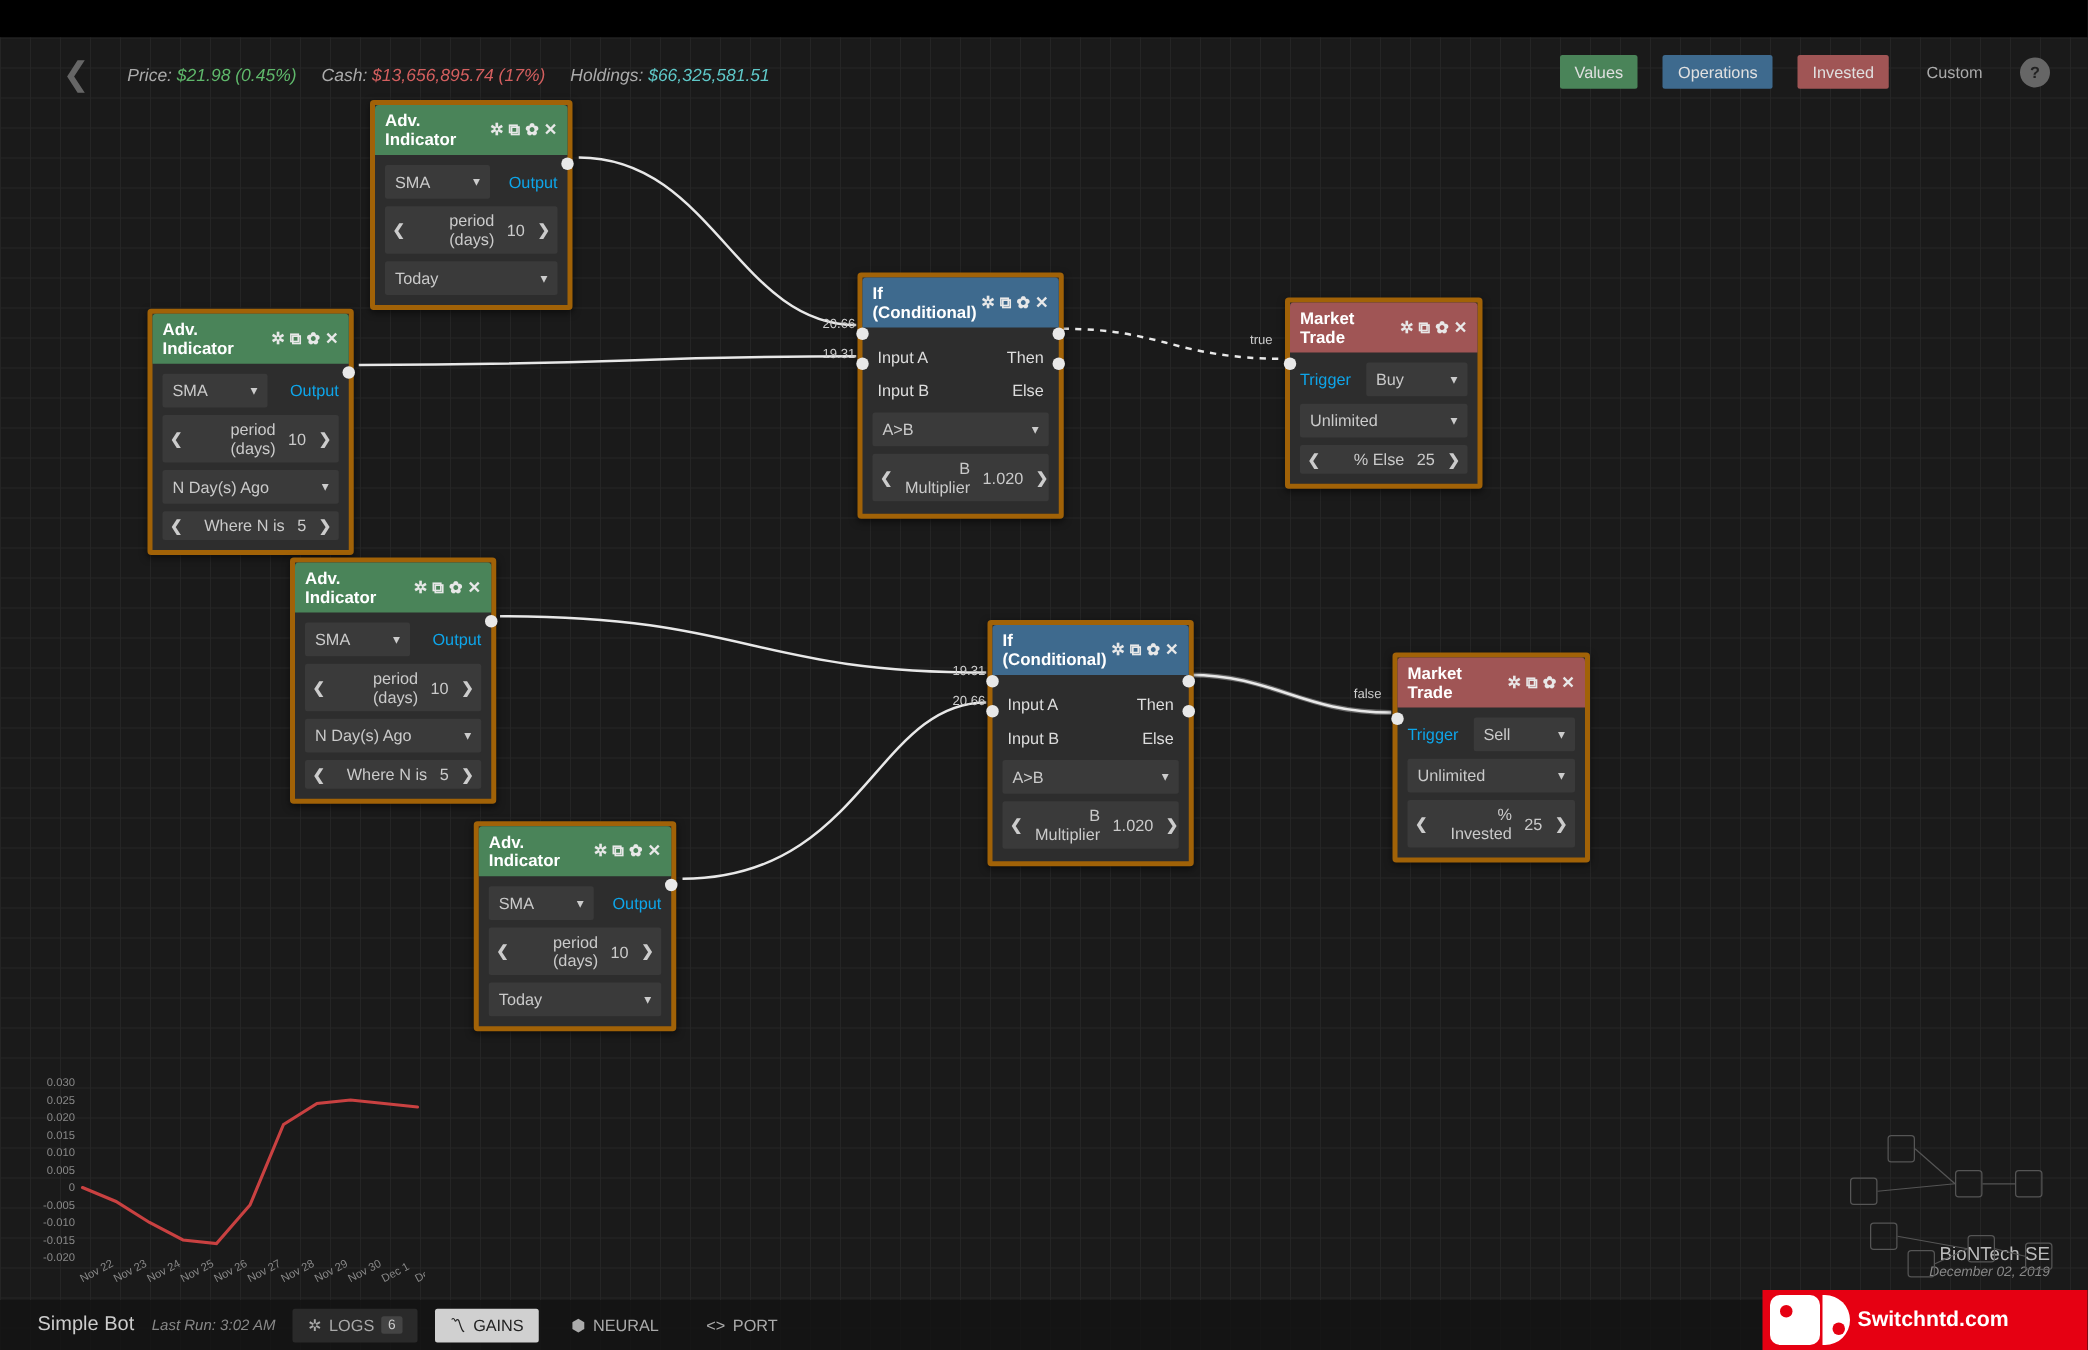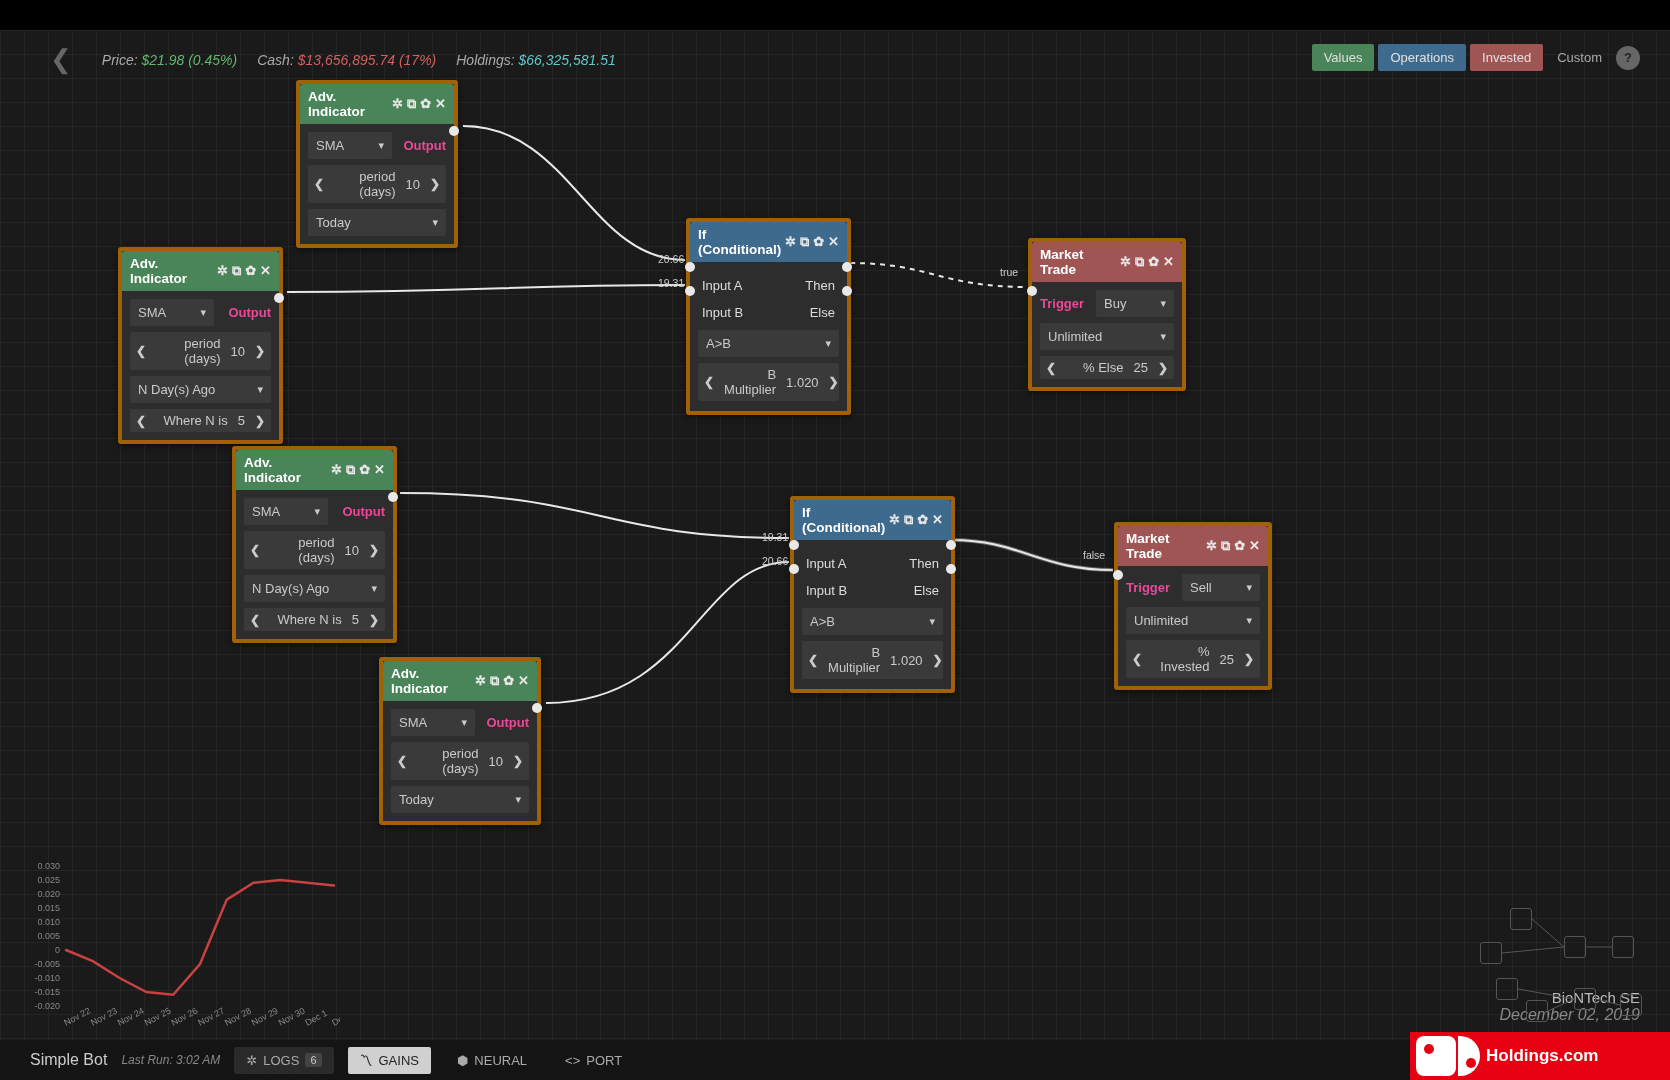--- a/index.html
+++ b/index.html
@@ -46,21 +46,21 @@
   .infobar{
     position:absolute;top:44px;left:50px;
     display:flex;align-items:center;
     font-size:14px;font-style:italic;color:#aaa;gap:20px;
   }
   .infobar .back{color:#666;font-size:26px;font-style:normal;cursor:pointer;margin-right:10px;}
   .price-val{color:var(--green-text);}
   .cash-val{color:var(--red-text);}
   .hold-val{color:var(--teal-text);}
   .mode-buttons{
-    position:absolute;top:44px;right:30px;display:flex;gap:4px;align-items:center;
+    position:absolute;top:44px;right:30px;display:flex;gap:20px;align-items:center;
     font-size:13px;
   }
   .mode-buttons .btn{padding:6px 12px;border-radius:2px;color:#e0e0e0;cursor:pointer;}
   .bg-green{background:var(--btn-green);}
   .bg-blue{background:var(--btn-blue);}
   .bg-red{background:var(--btn-red);}
   .custom{color:#aaa;padding:6px 10px;}
   .help{width:24px;height:24px;border-radius:50%;background:#666;color:#222;display:flex;align-items:center;justify-content:center;font-weight:bold;cursor:pointer;}
 
   
@@ -87,21 +87,21 @@
   .sel, .val-input, .stepper{
     background:var(--inner-bg);border:none;color:var(--text);
     font-size:13px;border-radius:2px;
   }
   .sel{display:flex;align-items:center;justify-content:space-between;padding:6px 8px;cursor:pointer;}
   .sel .arrow-down{font-size:11px;color:#ccc;}
   .stepper{display:flex;align-items:center;padding:4px 6px;gap:10px;}
   .stepper .chev{color:#ccc;font-size:12px;cursor:pointer;font-weight:bold;}
   .stepper .lbl{flex:1;font-size:13px;text-align:right;}
   .stepper .num{font-size:13px;text-align:right;}
-  .output-lbl,.input-lbl,.trigger-lbl{font-size:13px;color:#ec4899;font-weight:bold;}
+  .output-lbl,.input-lbl,.trigger-lbl{font-size:13px;color:#0ea5e9;}
   .port{
     width:10px;height:10px;border-radius:50%;background:#e8e8e8;
     position:absolute;
   }
   .port-label{
     position:absolute;font-size:10.5px;color:#ccc;line-height:1;
     white-space:nowrap;
   }
   .cond-body{padding:8px 8px 10px 8px;}
   .cond-row{
@@ -537,21 +537,21 @@
       <text x="233.6" y="166" font-size="9" fill="#888" transform="rotate(-28 233.6 166)">Nov 29</text>
       <text x="260.4" y="166" font-size="9" fill="#888" transform="rotate(-28 260.4 166)">Nov 30</text>
       <text x="287.20000000000005" y="166" font-size="9" fill="#888" transform="rotate(-28 287.20000000000005 166)">Dec 1</text>
       <text x="314" y="166" font-size="9" fill="#888" transform="rotate(-28 314 166)">Dec 2</text>
       <path d="M46.0 90.0 L72.8 101.2 L99.6 118.0 L126.4 132.0 L153.2 134.8 L180.0 104.0 L206.8 39.6 L233.6 22.8 L260.4 20.0 L287.2 22.8 L314.0 25.6 " stroke="#c94141" stroke-width="2.5" fill="none" stroke-linecap="round"></path>
     </svg>
 </div>
 
 <div class="footer-right" style="bottom:56px;">
   <div style="color:#bbb;font-size:15px;">BioNTech SE</div>
-  <div style="color:#888;font-size:16px;font-style:italic;">December 02, 2019</div>
+  <div style="color:#888;font-size:11px;font-style:italic;">December 02, 2019</div>
 </div>
 
 <div class="minimap">
   <div class="mm-box" style="left:30px;top:0;width:22px;height:22px;"></div>
   <div class="mm-box" style="left:0px;top:34px;width:22px;height:22px;"></div>
   <div class="mm-box" style="left:84px;top:28px;width:22px;height:22px;"></div>
   <div class="mm-box" style="left:132px;top:28px;width:22px;height:22px;"></div>
   <div class="mm-box" style="left:16px;top:70px;width:22px;height:22px;"></div>
   <div class="mm-box" style="left:46px;top:92px;width:22px;height:22px;"></div>
   <div class="mm-box" style="left:94px;top:80px;width:22px;height:22px;"></div>
@@ -591,14 +591,14 @@
   </div>
 </div>
 
 <div class="logo-overlay">
   <div class="sq">
       <div class="dot"></div>
     </div>
   <div class="half">
       <div class="dot2"></div>
     </div>
-  <span>Holdings.com</span>
+  <span>Switchntd.com</span>
 </div>
 
 </body></html>

